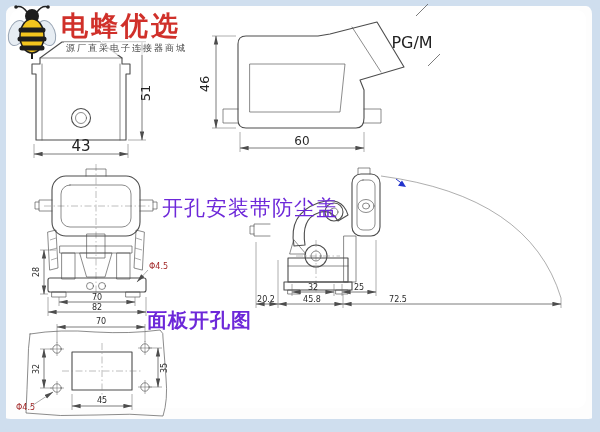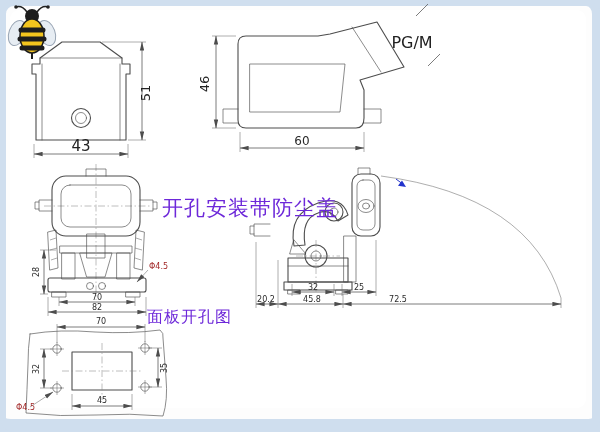--- a/index.html
+++ b/index.html
@@ -17,21 +17,21 @@
   text.d7 { font-size:8px; fill:#2a2a2a; }
   text.big { font-size:15px; fill:#222; }
   text.med { font-size:13px; fill:#222; }
   text.pgm { font-size:16px; fill:#222; }
   text.red { font-size:8px; fill:#9e1f1f; }
   .logo { position:absolute; left:4px; top:2px; width:230px; height:58px; }
   .logo-title { position:absolute; left:57px; top:6px; font-size:27px; font-weight:bold; letter-spacing:3px; color:#d0302a; white-space:nowrap; }
   .logo-tag { position:absolute; left:60px; top:40px; font-size:9px; letter-spacing:2px; color:#4a4a4a; background:rgba(255,255,255,0.75); padding:0 2px; white-space:nowrap; }
   .note { position:absolute; color:#6d28d9; white-space:nowrap; }
   .note1 { left:162px; top:194px; font-size:21px; letter-spacing:1px; }
-  .note2 { left:147px; top:307px; font-size:16px; letter-spacing:1px; }
+  .note2 { left:147px; top:307px; font-size:20px; letter-spacing:1px;font-weight:bold; }
 </style>
 </head>
 <body>
 
 <div class="canvas">
   <div class="frame-edge"></div>
 </div>
 
 <svg class="draw" width="600" height="432" viewBox="0 0 600 432">
   <defs>
@@ -178,16 +178,18 @@
     <path d="M21,10 Q16,3 10,5 M31,10 Q36,3 42,5" stroke="#222" stroke-width="1.5" fill="none"></path>
     <circle cx="10" cy="5" r="1.8" fill="#222"></circle>
       <circle cx="42" cy="5" r="1.8" fill="#222"></circle>
     <ellipse cx="11" cy="31" rx="8" ry="13" transform="rotate(20 11 31)" fill="#e7edf3" stroke="#9aa6b5" stroke-width="1"></ellipse>
     <ellipse cx="41" cy="31" rx="8" ry="13" transform="rotate(-20 41 31)" fill="#e7edf3" stroke="#9aa6b5" stroke-width="1"></ellipse>
     <circle cx="26" cy="14" r="7" fill="#1d1d1d"></circle>
     <ellipse cx="26" cy="34" rx="12" ry="17" fill="#f3c51e" stroke="#1d1d1d" stroke-width="1.5"></ellipse>
     <path d="M15,28 h22 M14,37 h24 M16,46 h20" stroke="#1d1d1d" stroke-width="5" stroke-linecap="round"></path>
     <path d="M26,51 L26,57" stroke="#1d1d1d" stroke-width="2"></path>
   </svg>
+  <div class="logo-title">电蜂优选</div>
+  <div class="logo-tag">源厂直采电子连接器商城</div>
 </div>
 
 <div class="note note1">开孔安装带防尘盖</div>
 <div class="note note2">面板开孔图</div>
 
 </body></html>

